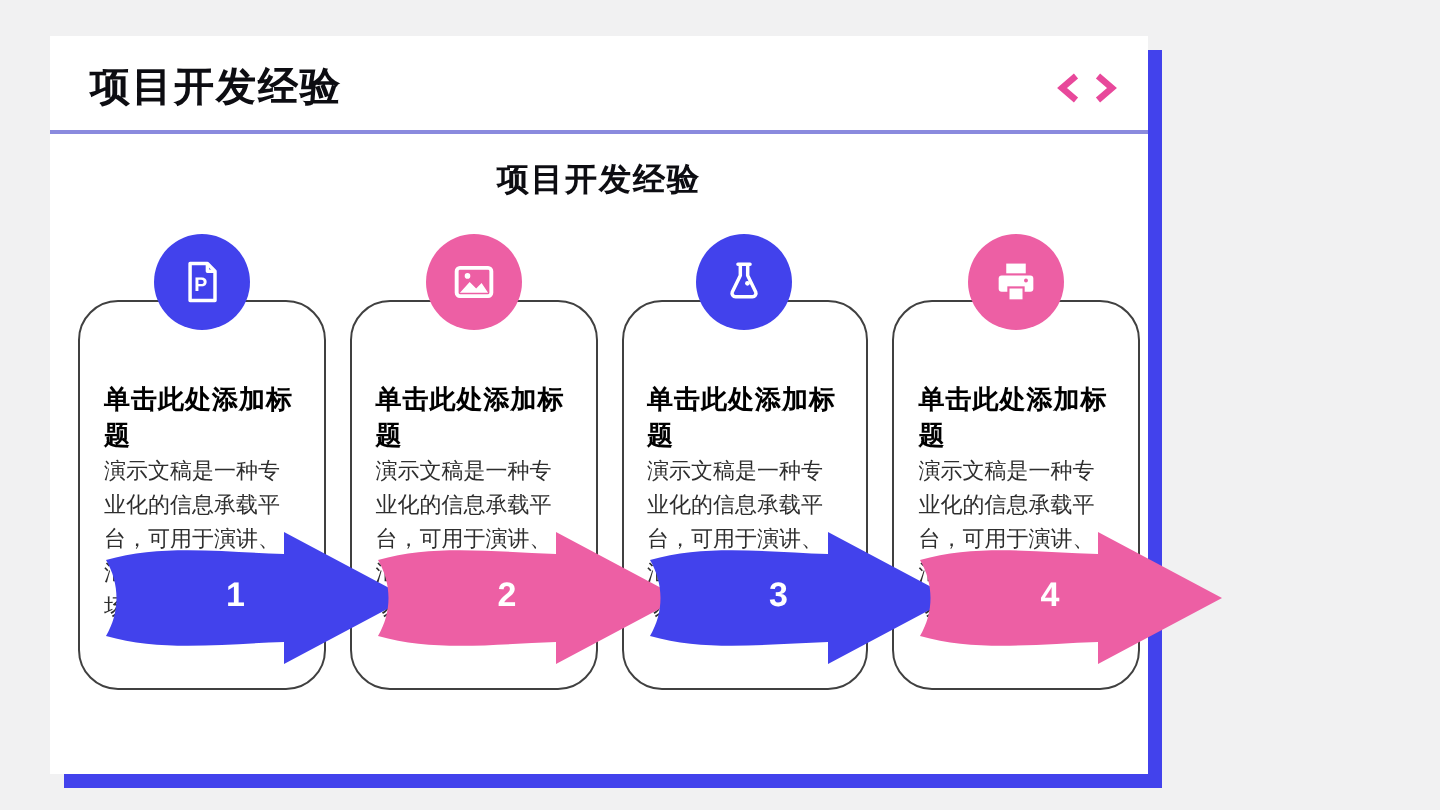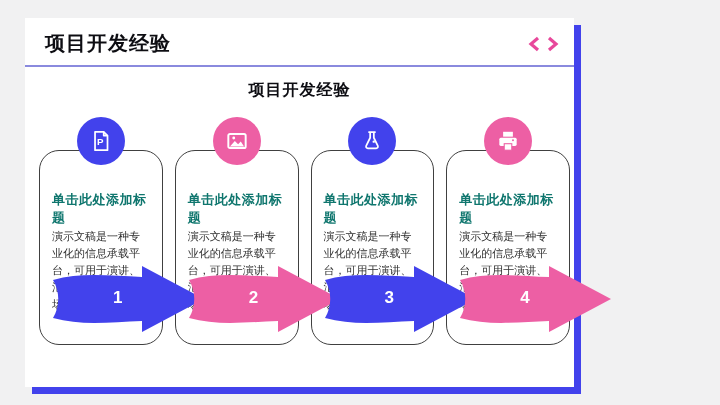--- a/index.html
+++ b/index.html
@@ -69,21 +69,21 @@
     border-radius: 50%;
     background: var(--accent);
     display: flex;
     align-items: center;
     justify-content: center;
   }
   .card-title {
     margin: 40px 12px 0 12px;
     font-size: 13px;
     font-weight: 800;
-    color: #0f766e;
+    color: #000000;
     letter-spacing: 0.5px;
     cursor: text;
   }
   .card-body {
     margin: 1px 12px 0 12px;
     font-size: 11px;
     line-height: 1.55;
     color: #2e2e2e;
     cursor: text;
   }

